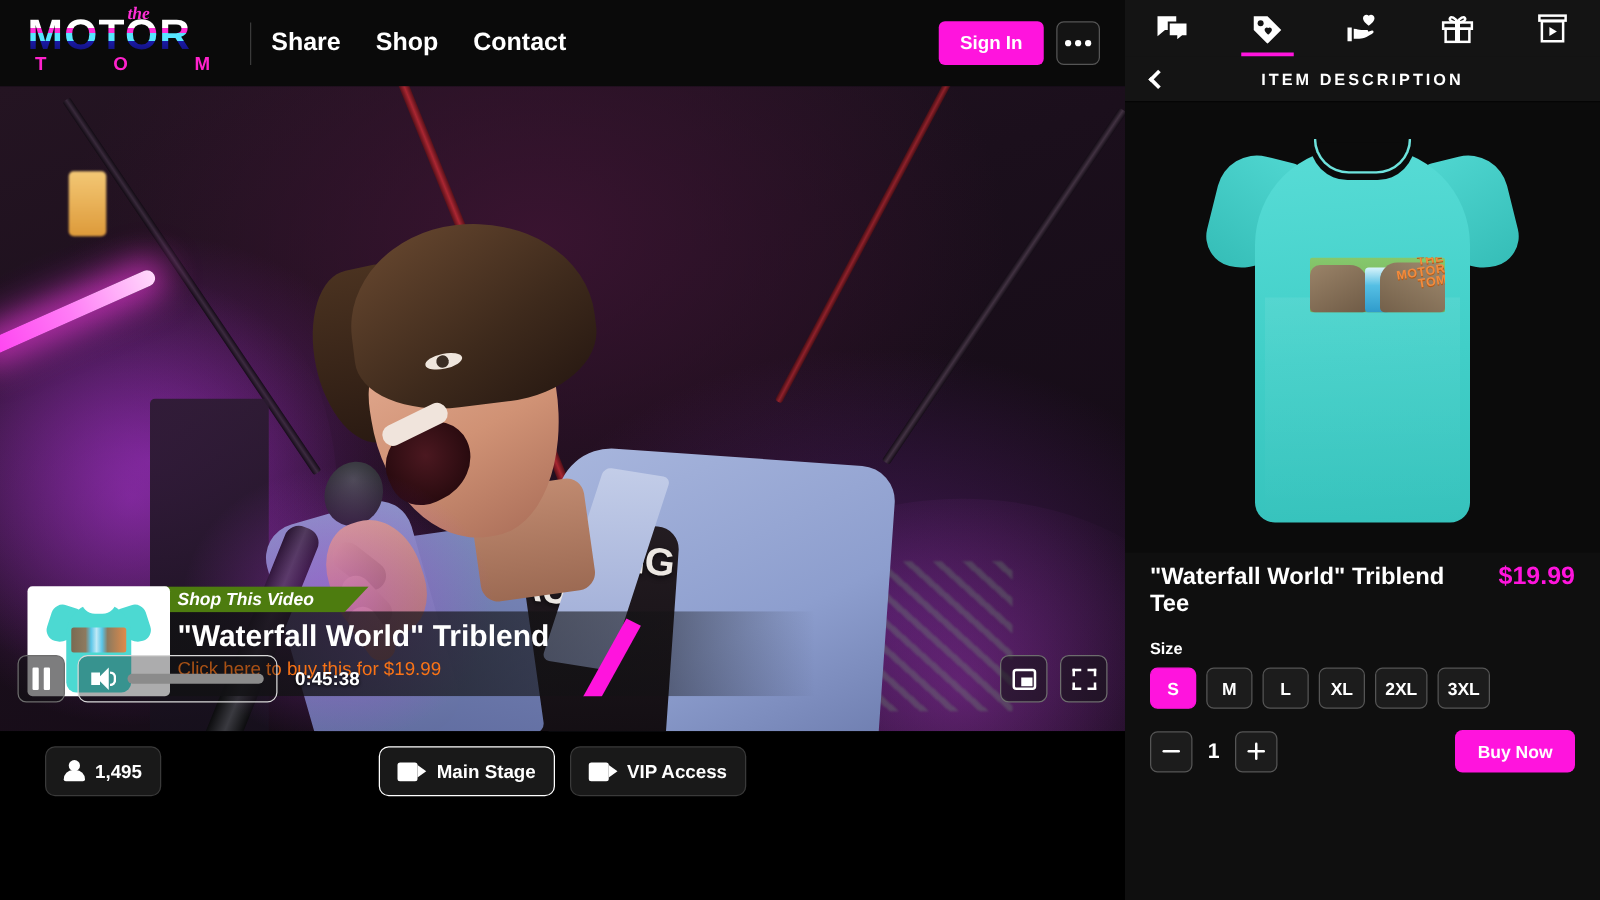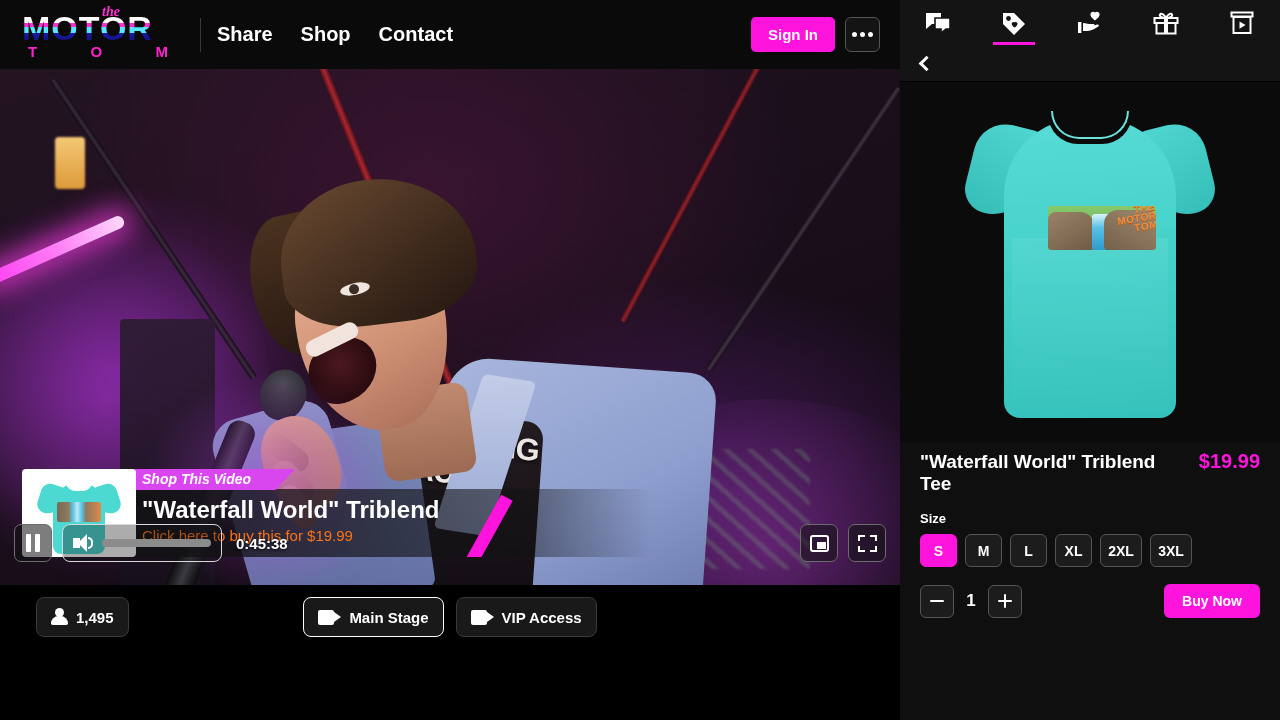--- a/index.html
+++ b/index.html
@@ -127,21 +127,21 @@
               transform:rotate(22deg); }
   .purple-haze { position:absolute; left:140px; top:300px; width:260px; height:230px;
                  background:radial-gradient(ellipse,rgba(180,60,220,.45),transparent 68%); }
 
   
   .shopcard { position:absolute; left:22px; top:400px; width:630px; height:88px; }
   .sc-strip { position:absolute; left:108px; top:0; right:0; height:88px; overflow:hidden; }
   .sc-body { position:absolute; left:0; top:20px; right:0; height:68px;
              background:linear-gradient(90deg,rgba(18,18,20,.88),rgba(18,18,20,.55) 72%,rgba(18,18,20,0));
              clip-path:polygon(0 0, 100% 0, 100% 100%, 0 100%); }
-  .sc-tab { position:absolute; left:0; top:0; height:21px; background:#d946ef; color:#fff;
+  .sc-tab { position:absolute; left:0; top:0; height:21px; background:#4d7c0f; color:#fff;
             font-size:14px; font-style:italic; font-weight:bold; padding:2px 44px 2px 12px;
             clip-path:polygon(0 0, 100% 0, 88% 100%, 0 100%); white-space:nowrap; }
   .sc-title { position:absolute; left:12px; top:27px; color:#fff; font-size:24px;
               font-weight:bold; white-space:nowrap; }
   .sc-sub { position:absolute; left:12px; top:58px; color:#f97316; font-size:15px; white-space:nowrap; }
   .sc-slash { position:absolute; left:352px; top:24px; width:13px; height:76px; background:#ff14dd;
               transform:rotate(27deg) skewX(-2deg); }
   .sc-thumb { position:absolute; left:0; top:0; width:114px; height:88px; background:#fff;
               border-radius:4px; overflow:hidden; display:flex; align-items:center; justify-content:center; }
   .mini-tee { position:relative; width:80px; height:82px; }
@@ -479,20 +479,21 @@
           <path d="M3.5 6h17v16h-17z" fill="none" stroke="#fff" stroke-width="2"></path>
           <path d="M9.5 10.5l6 3.6-6 3.6z" fill="#fff"></path>
         </svg>
       </div>
     </div>
 
     <div class="panel-head">
       <div class="back">
         <span class="chev"></span>
       </div>
+      <div class="panel-title">ITEM DESCRIPTION</div>
     </div>
 
     <div class="prod-img">
       <div class="tee-big">
         <div class="tb-sl"></div>
         <div class="tb-sr"></div>
         <div class="tb-body"></div>
         <div class="tb-neck"></div>
         <div class="tb-art">
           <div class="art-sky"></div>

